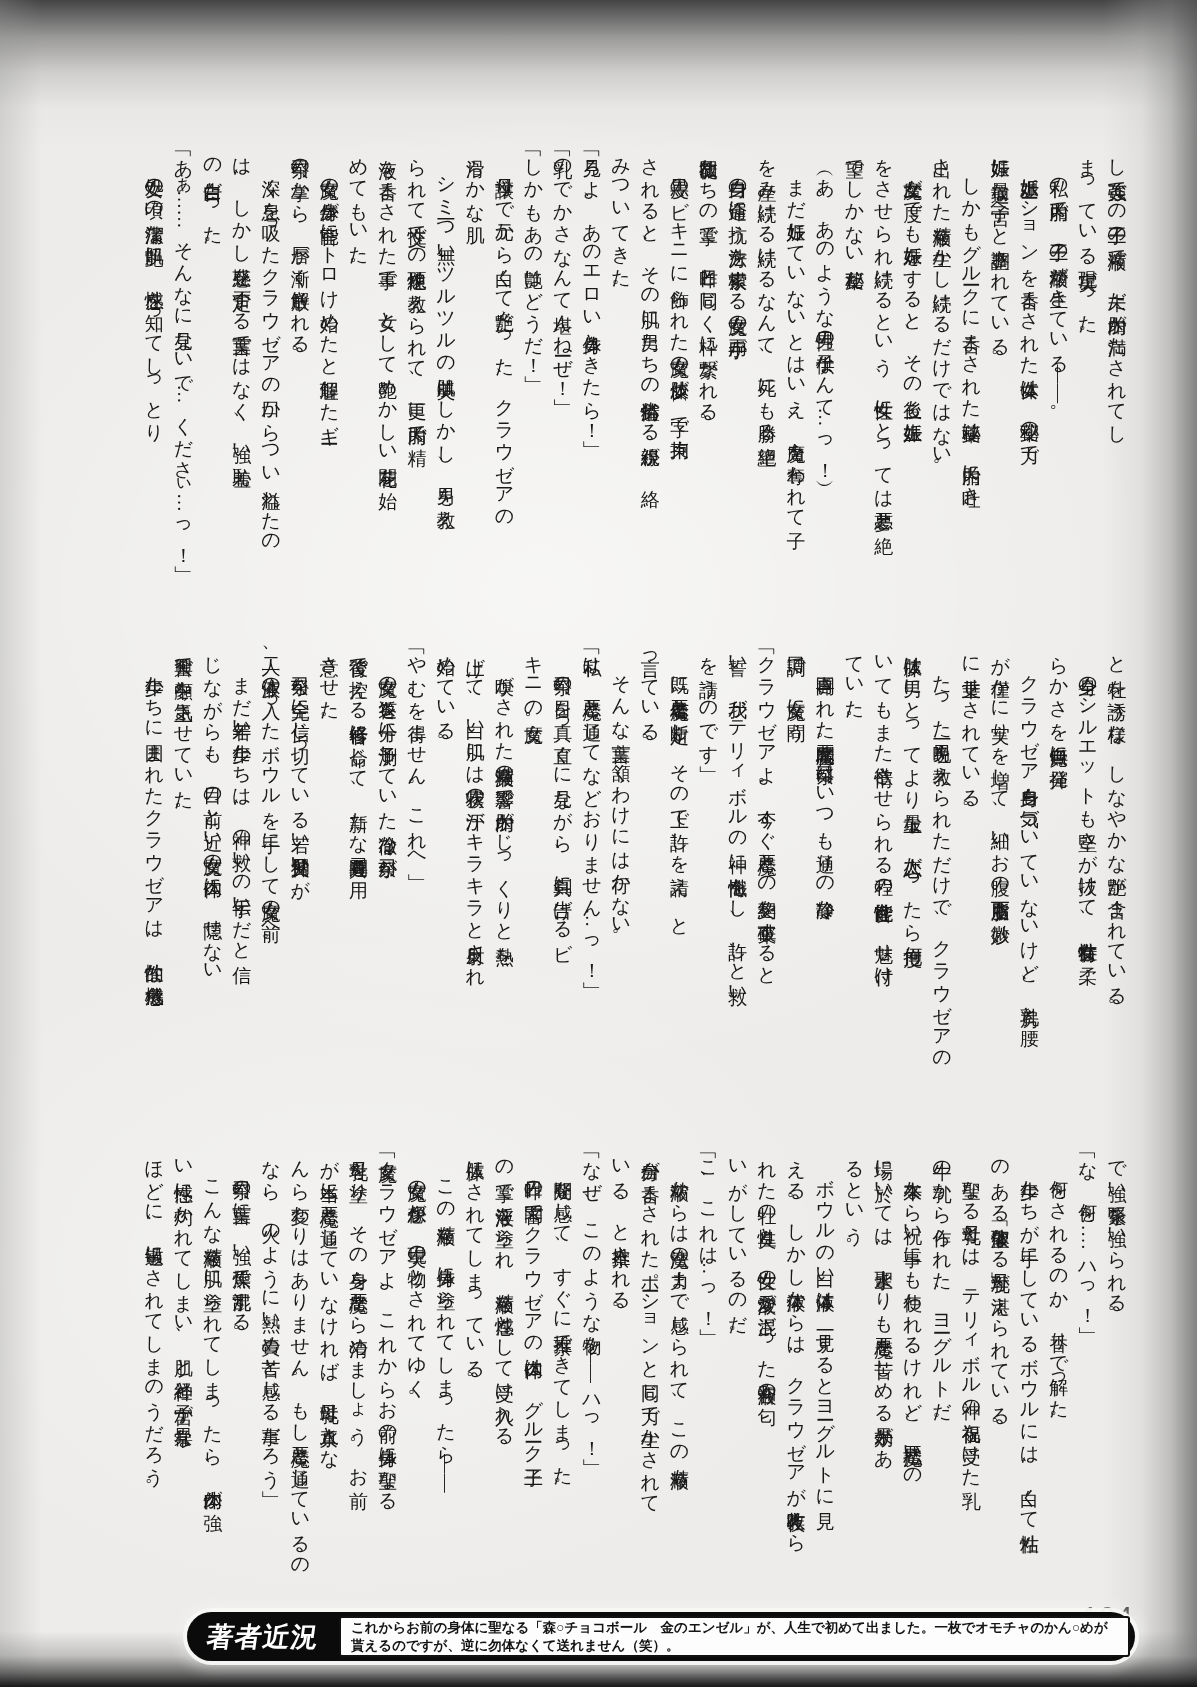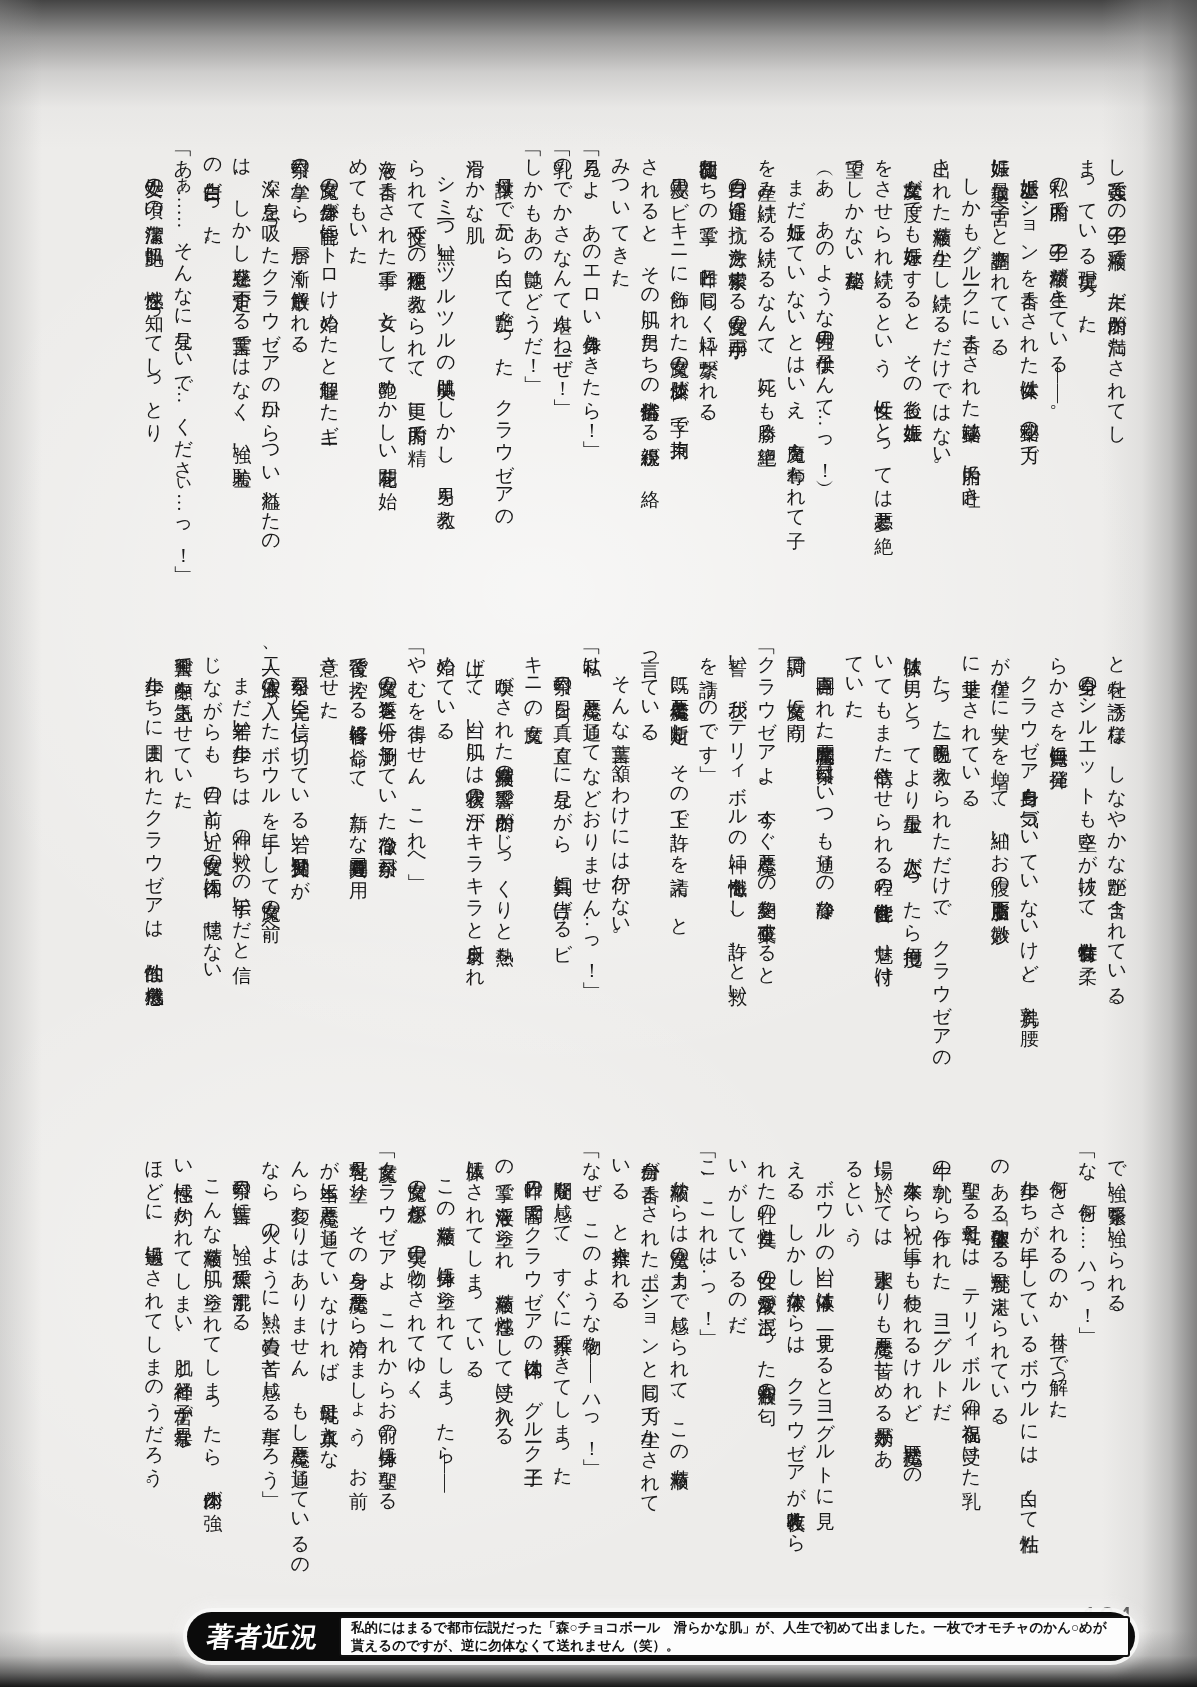--- a/index.html
+++ b/index.html
@@ -188,17 +188,17 @@
       <div class="tcol">ほどに、過敏にされてしまのうだろう。</div>
     </div>
 
   <div class="shade-bottom"></div>
 
   <div class="page-number">194</div>
 
   <div class="author-bar">
     <div class="author-label">著者近況</div>
     <div class="author-panel">
-      <div class="author-text">私的にはまるで都市伝説だった「森○チョコボール　滑らかな肌」が、人生で初めて出ました。一枚でオモチャのかん○めが貰えるのですが、逆に勿体なくて送れません（笑）。</div>
+      <div class="author-text">これからお前の身体に聖なる「森○チョコボール　金のエンゼル」が、人生で初めて出ました。一枚でオモチャのかん○めが貰えるのですが、逆に勿体なくて送れません（笑）。</div>
     </div>
   </div>
 
 </div>
 
 </body></html>

